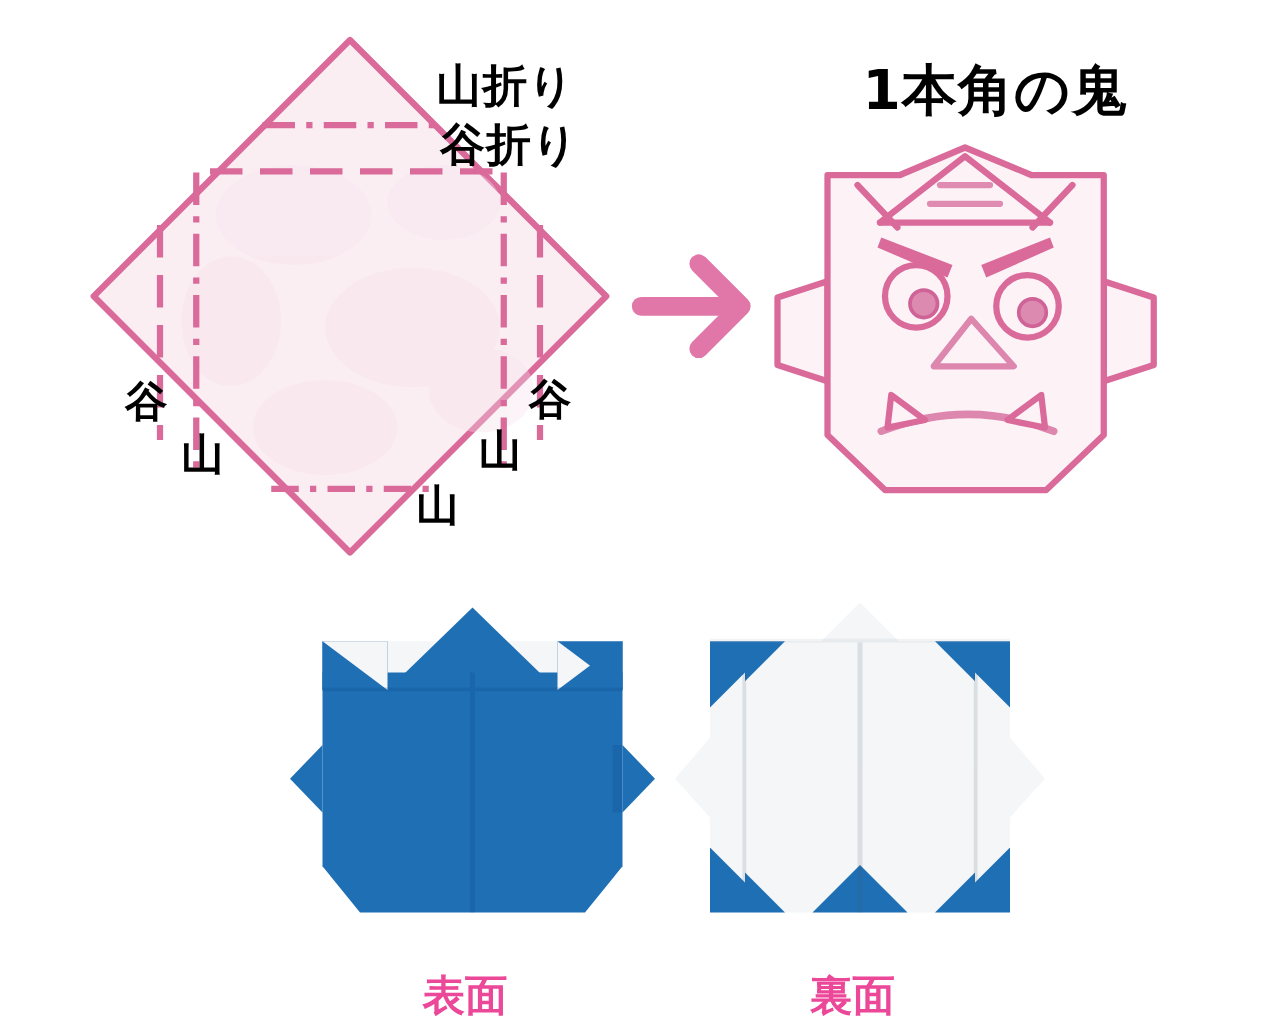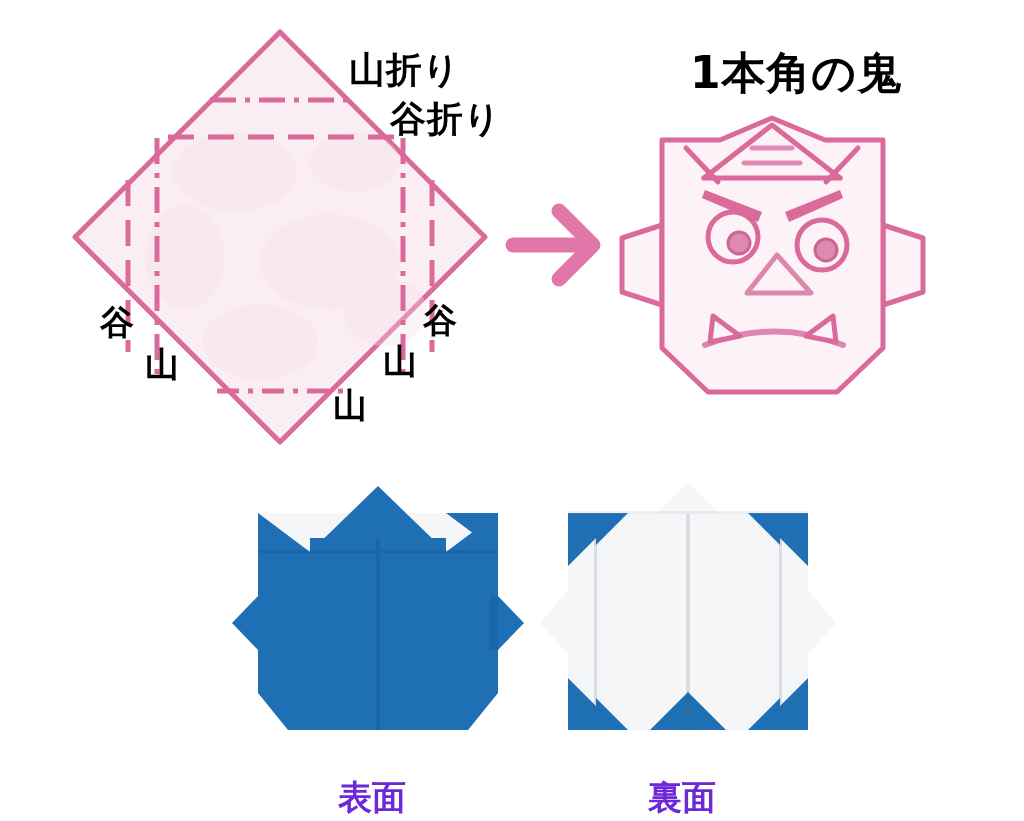--- a/index.html
+++ b/index.html
@@ -35,43 +35,44 @@
     line-height: 1;
     letter-spacing: 0.02em;
   }
 
   .legend-mountain {
     left: 349px;
     top: 52px;
     font-size: 36px;
   }
   .legend-valley {
-    left: 390px;
+    left: 352px;
     top: 101px;
     font-size: 36px;
+    font-family: Liberation Mono, monospace;
   }
   .oni-title {
     left: 690px;
     top: 51px;
     font-size: 44px;
   }
 
   .fold-tag { font-size: 34px; }
   .tag-tani-left  { left: 100px; top: 305px; }
   .tag-yama-left  { left: 145px; top: 347px; }
   .tag-yama-right { left: 383px; top: 344px; }
   .tag-tani-right { left: 423px; top: 303px; }
   .tag-yama-bot   { left: 333px; top: 388px; }
 
   .caption {
     position: absolute;
     font-family: "DejaVu Sans", "Liberation Sans", sans-serif;
     font-weight: 700;
     font-size: 34px;
-    color: #6d28d9;
+    color: #ec4899;
     white-space: nowrap;
     line-height: 1;
   }
   .caption-front { left: 338px; top: 780px; }
   .caption-back  { left: 648px; top: 780px; }
 
   
   .svg-diagram {
     position: absolute;
     left: 55px;

